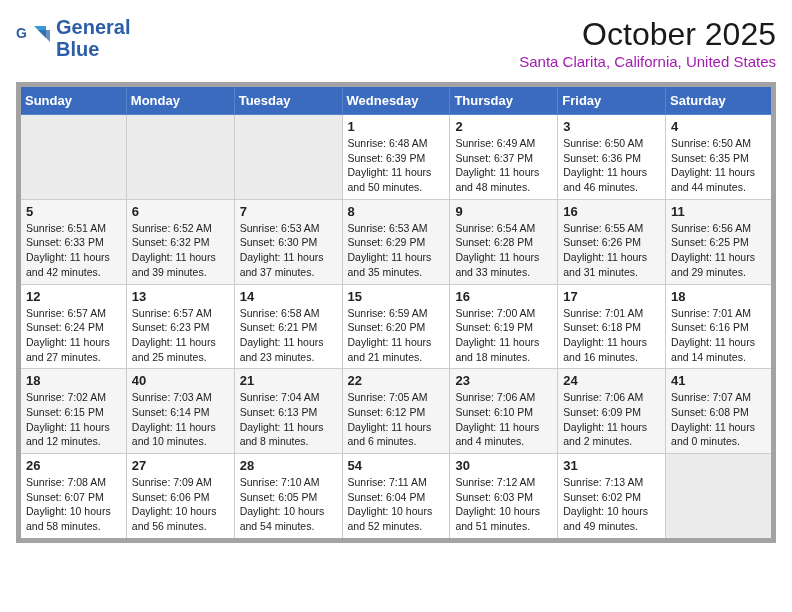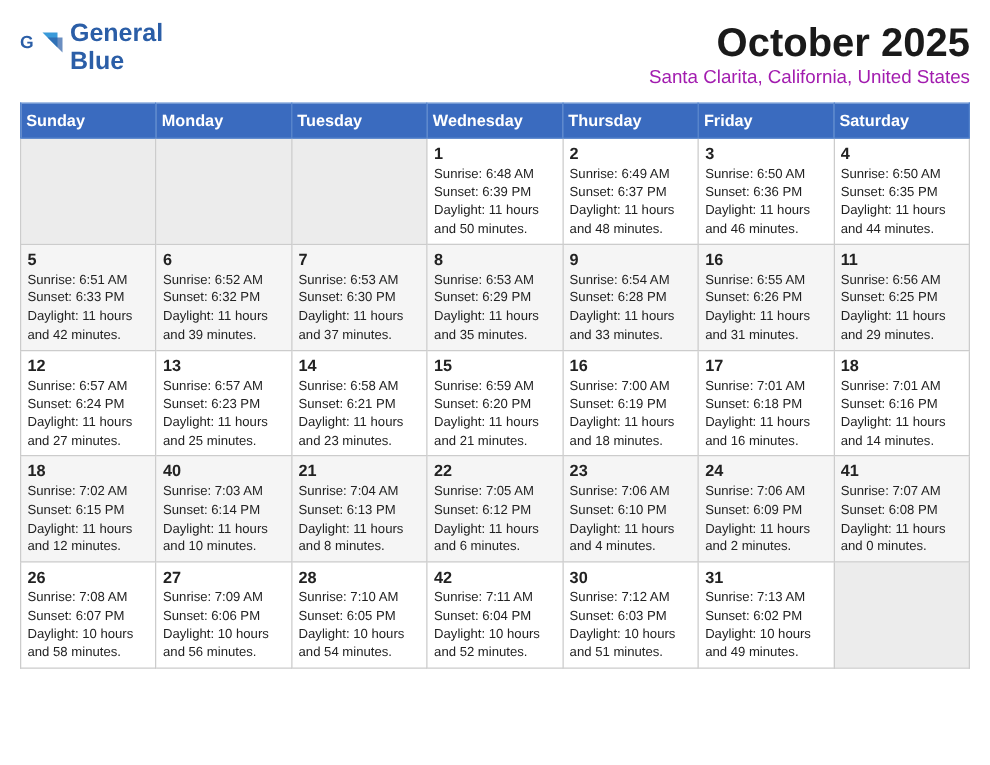--- a/index.html
+++ b/index.html
@@ -32,31 +32,31 @@
     .logo-icon {
       width: 36px;
       height: 36px;
       margin-right: 4px;
     }
     .title-block {
       text-align: right;
     }
     .main-title {
       font-size: 32px;
-      font-weight: bold;
+      font-weight: normal;
       color: #1a1a1a;
     }
     .subtitle {
       font-size: 15px;
       color: #a21caf;
     }
     .calendar {
       width: 100%;
       border-collapse: collapse;
-      border: 1px solid #a3a3a3;
+      border: 5px solid #a3a3a3;
       padding-left: 12px;
     }
     .calendar th {
       background-color: #3a6bbf;
       color: #fff;
       font-size: 13px;
       font-weight: bold;
       padding: 6px 4px;
       text-align: left;
       border: 1px solid #5584cc;
@@ -241,21 +241,21 @@
         </td>
         <td>
           <span class="day-num">27</span>
           <div class="day-info">Sunrise: 7:09 AM<br>Sunset: 6:06 PM<br>Daylight: 10 hours and 56 minutes.</div>
         </td>
         <td>
           <span class="day-num">28</span>
           <div class="day-info">Sunrise: 7:10 AM<br>Sunset: 6:05 PM<br>Daylight: 10 hours and 54 minutes.</div>
         </td>
         <td>
-          <span class="day-num">42</span>
+          <span class="day-num">54</span>
           <div class="day-info">Sunrise: 7:11 AM<br>Sunset: 6:04 PM<br>Daylight: 10 hours and 52 minutes.</div>
         </td>
         <td>
           <span class="day-num">30</span>
           <div class="day-info">Sunrise: 7:12 AM<br>Sunset: 6:03 PM<br>Daylight: 10 hours and 51 minutes.</div>
         </td>
         <td>
           <span class="day-num">31</span>
           <div class="day-info">Sunrise: 7:13 AM<br>Sunset: 6:02 PM<br>Daylight: 10 hours and 49 minutes.</div>
         </td>

